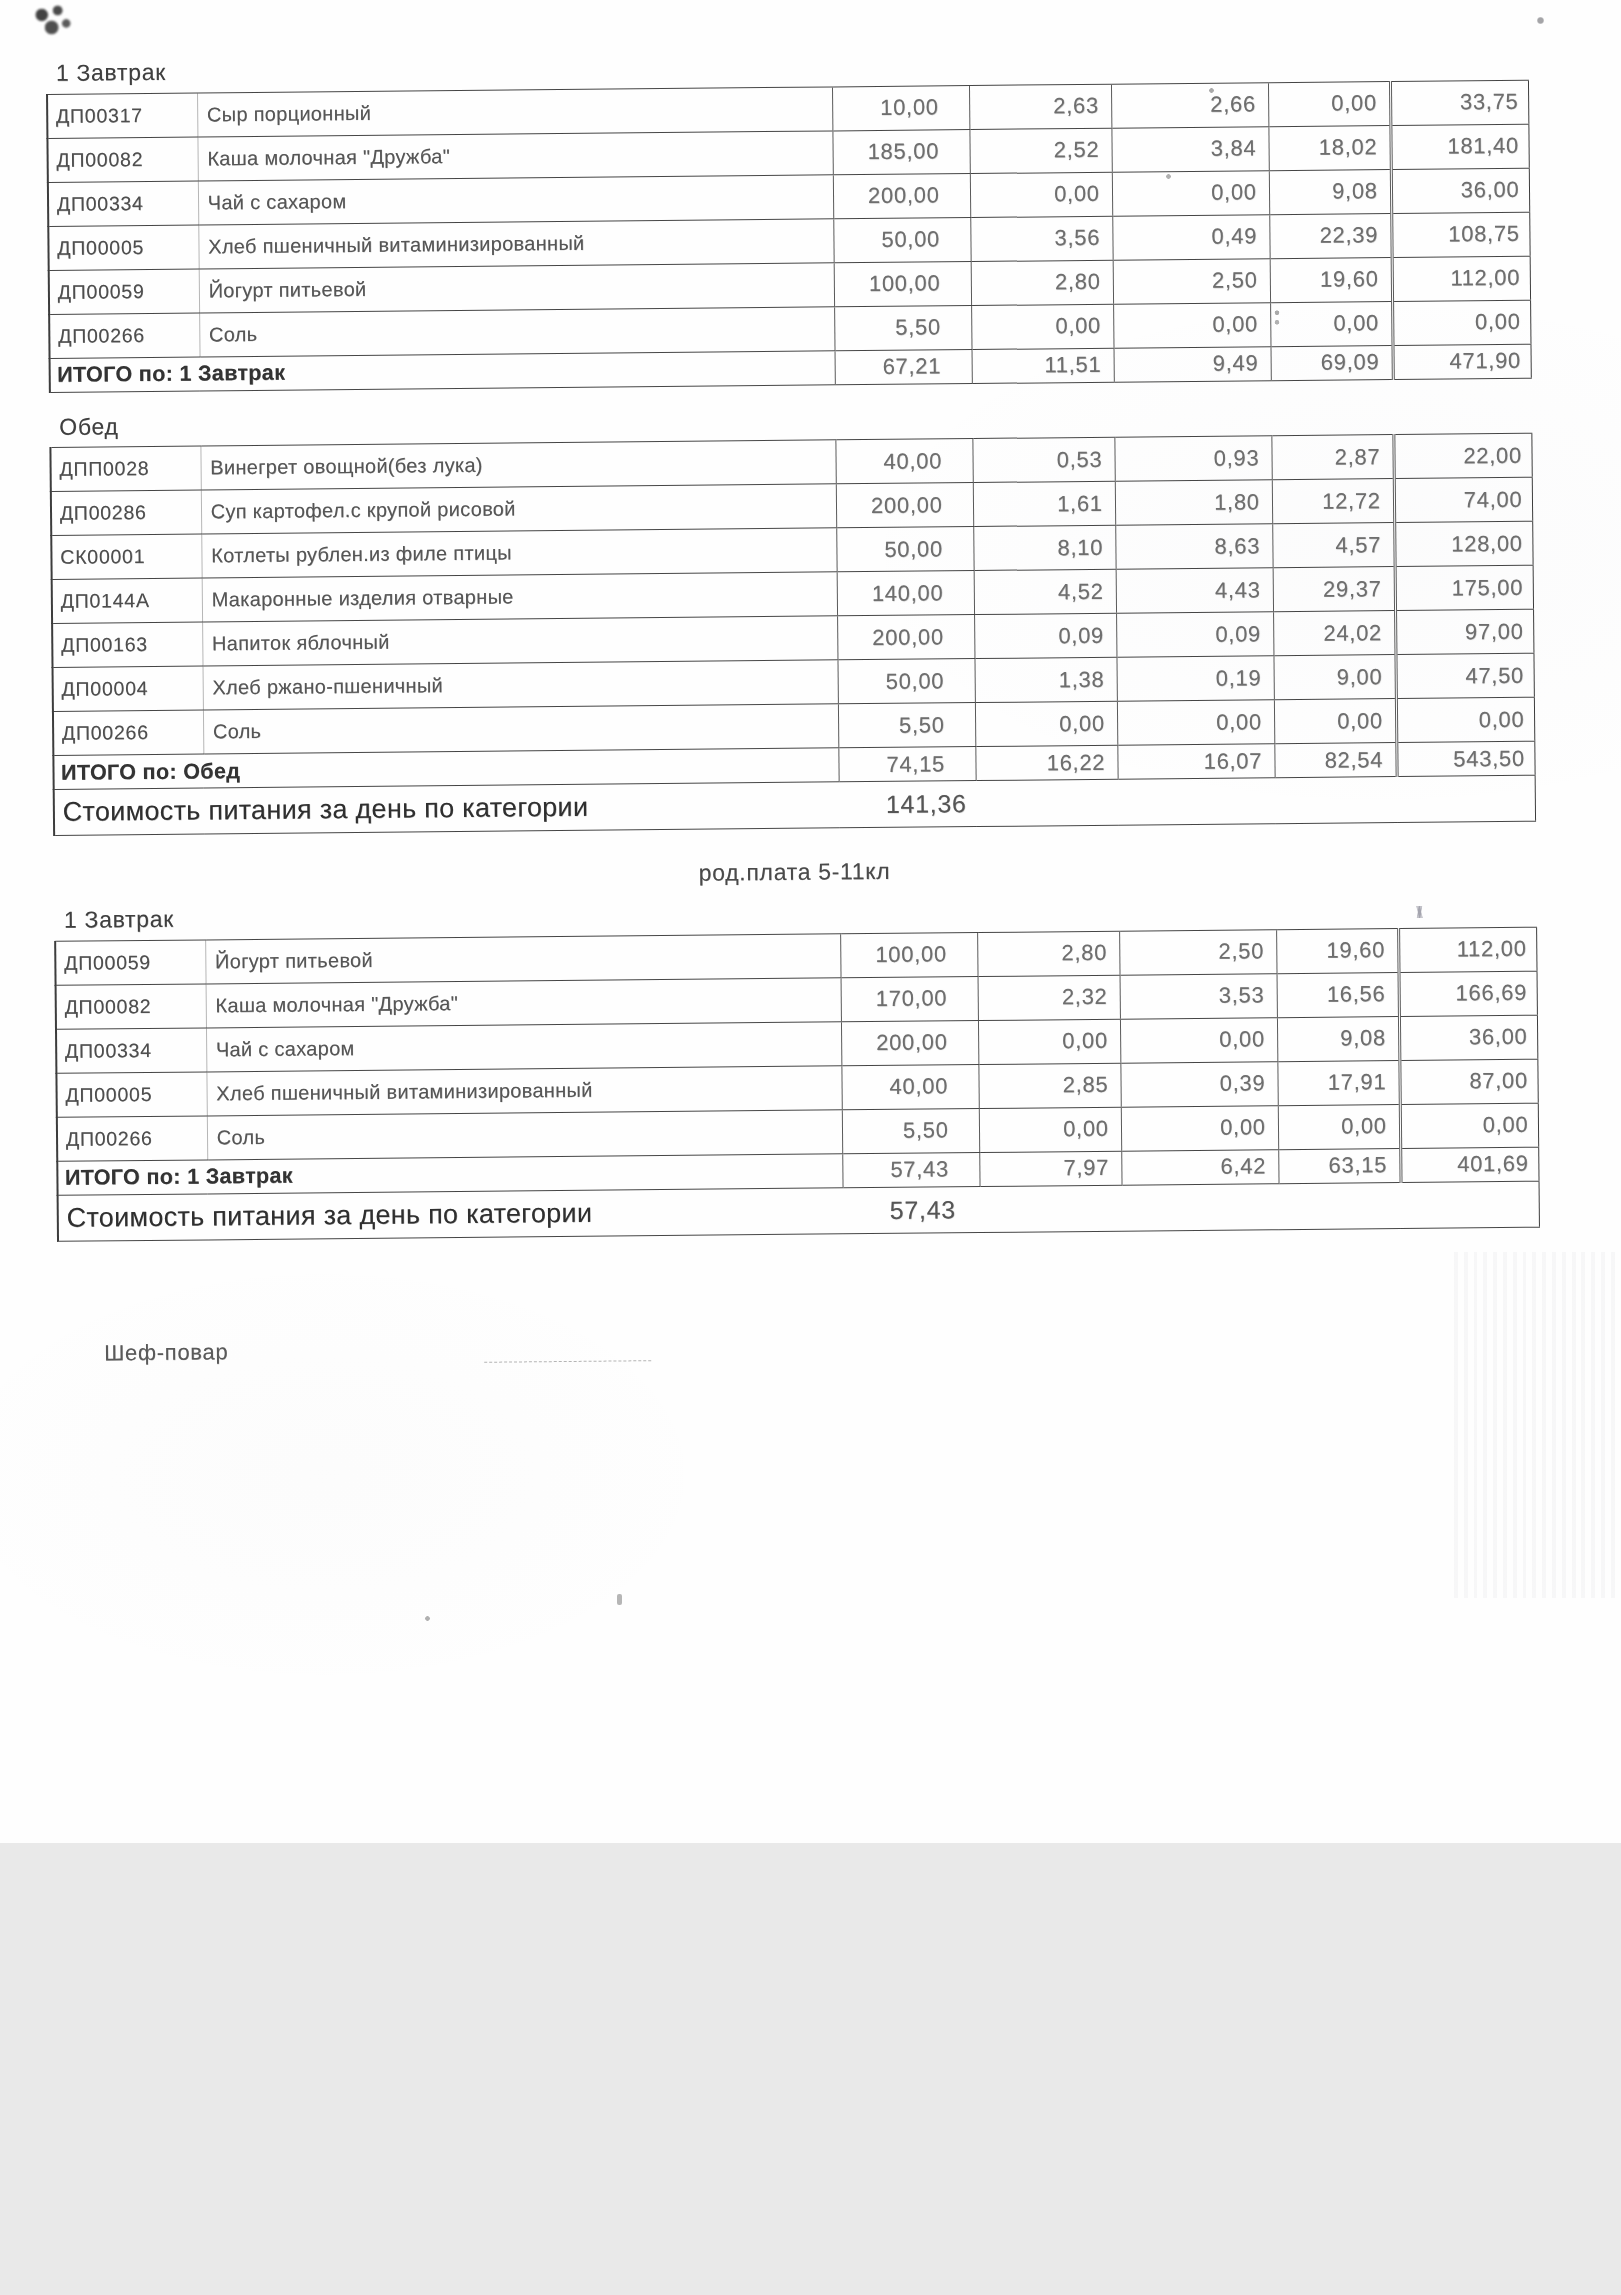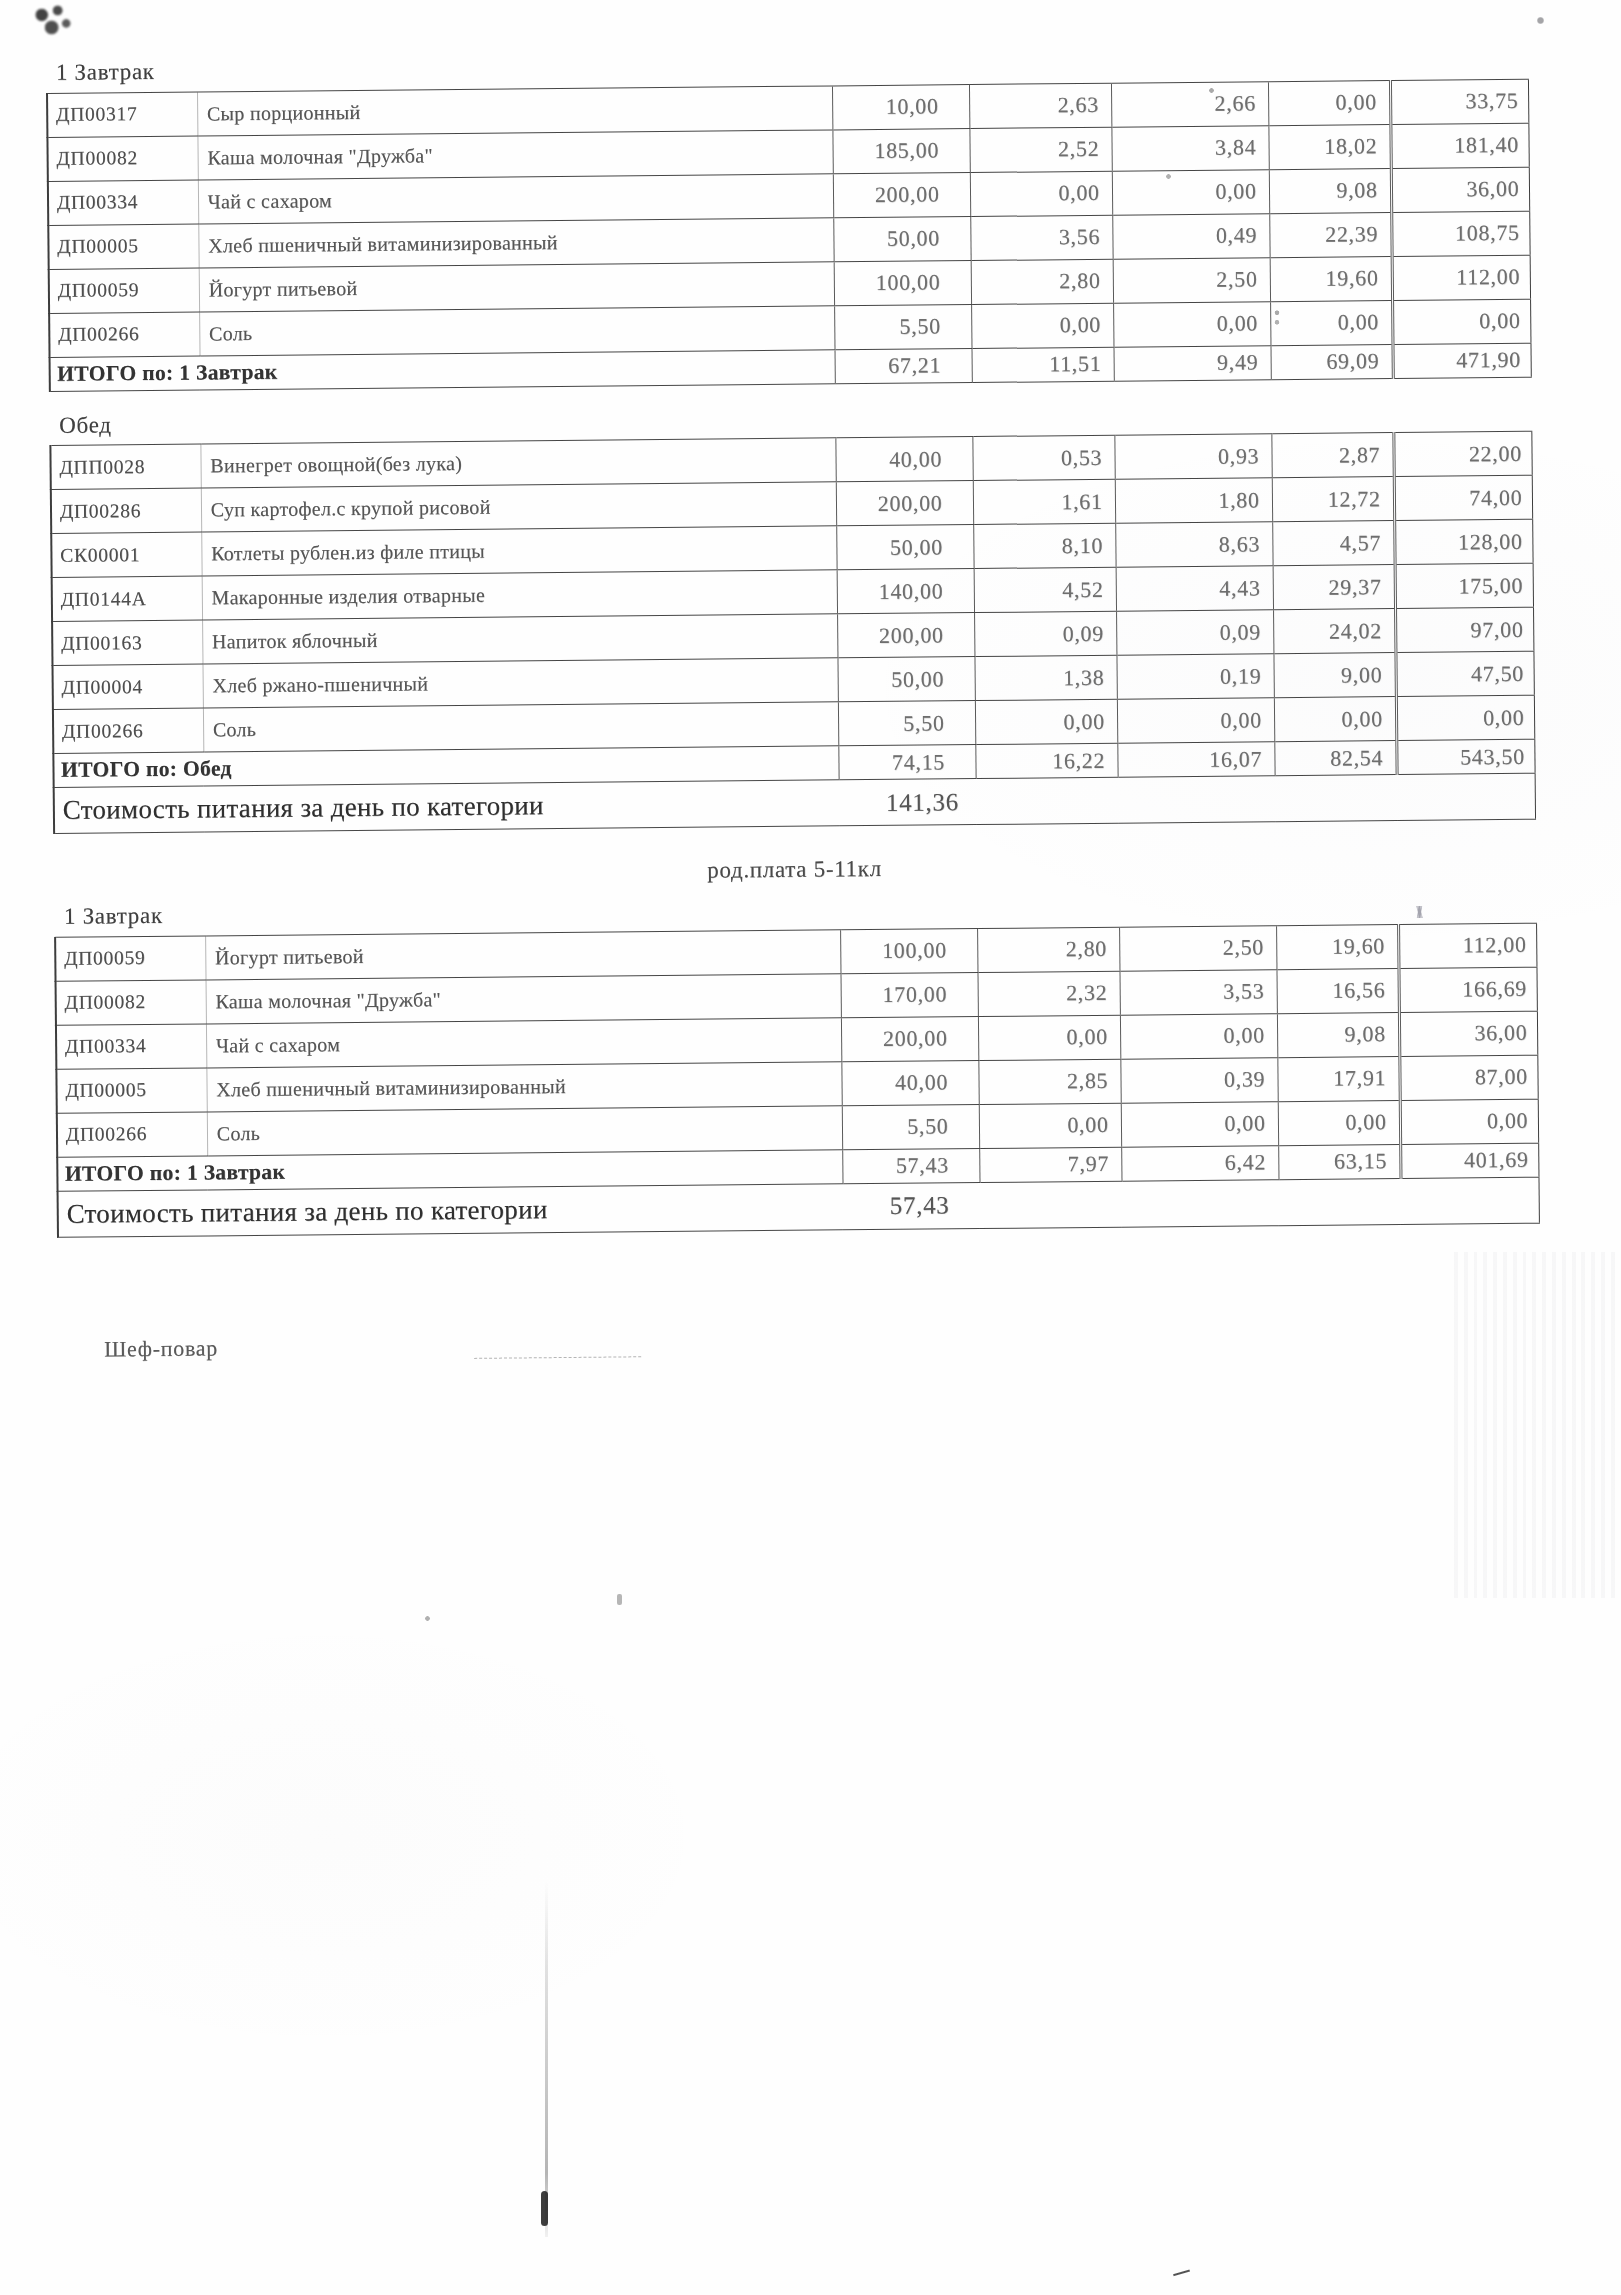--- a/index.html
+++ b/index.html
@@ -1,24 +1,24 @@
 <!DOCTYPE html>
 <html style="font-size:10.5px"><head>
 <meta charset="utf-8">
 <style>
   html,body{margin:0;padding:0;background:#e9e9e9;}
   .page{
     position:relative;
-    width:1622px;height:2295px;
+    width:1622px;height:1843px;
     background:
       radial-gradient(784px 392px at 85% 30%, rgba(120,120,140,0.02), transparent 70%),
       radial-gradient(588px 327px at 20% 80%, rgba(120,120,120,0.015), transparent 70%),
       #fefefe;
     overflow:hidden;
-    font-family:Liberation Serif, serif;
+    font-family:Liberation Sans, sans-serif;
   }
   .sheet{
     transform:rotate(-0.55deg);
     transform-origin:39px 92px;
     padding-top:60px;
   }
   .section-title{
     font-size:23px;
     color:#3f3f3f;
     margin:0 0 6.5px 56px;

